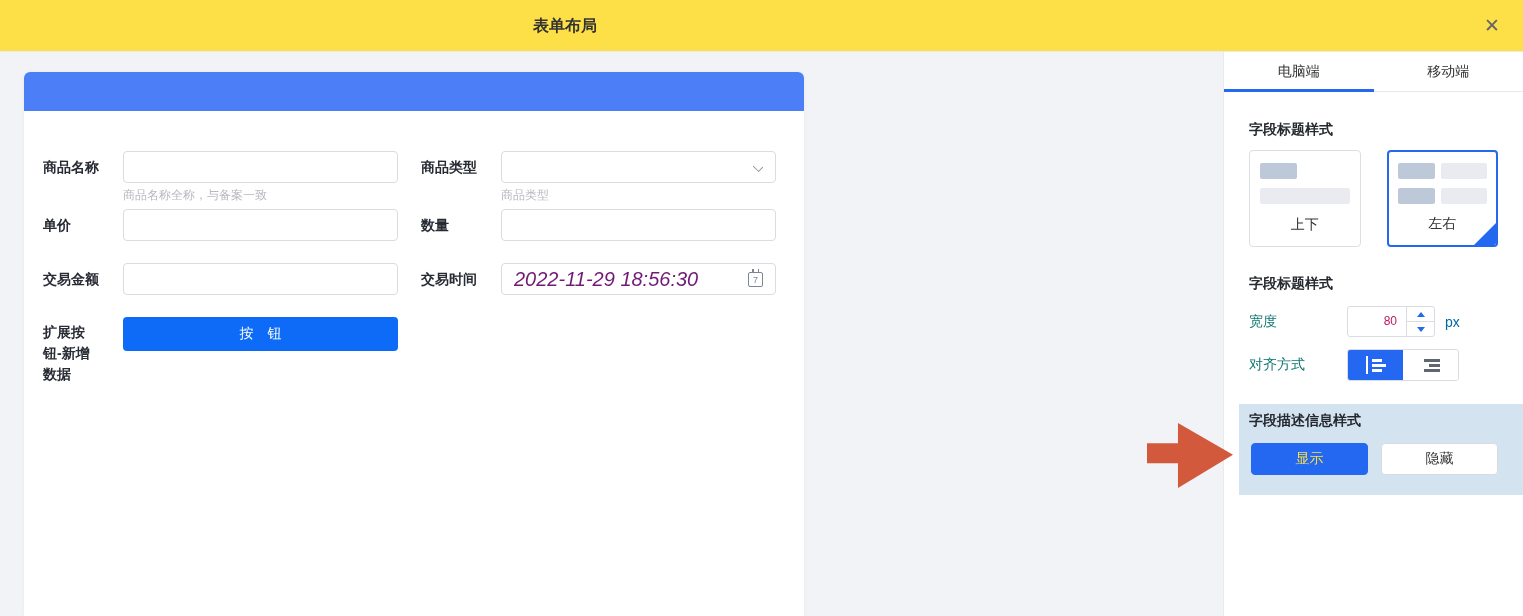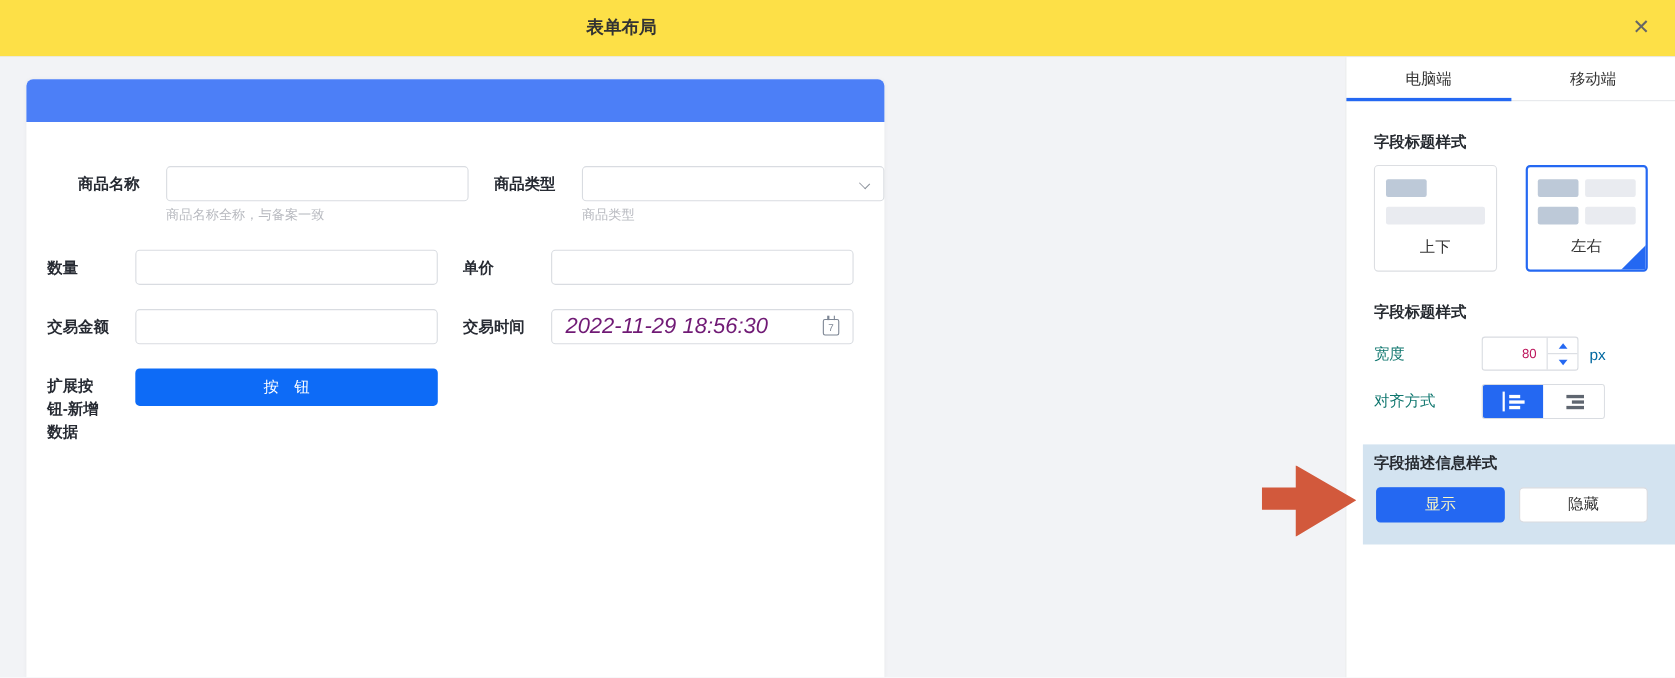--- a/index.html
+++ b/index.html
@@ -16,21 +16,21 @@
 
   
   .modal-body { position:relative; height:564px; background:#f2f3f6; }
 
   
   .form-card { position:absolute; left:24px; top:20px; width:780px; height:544px;
                background:#fff; border-radius:6px 6px 0 0; box-shadow:0 0 4px rgba(0,0,0,0.04); }
   .card-banner { height:39px; background:#4c7ff7; border-radius:6px 6px 0 0; }
   .form-grid { padding:40px 0 0 19px; }
   .form-row { display:flex; gap:23px; }
-  .form-row.r1 { margin-bottom:24px;justify-content:flex-end; }
+  .form-row.r1 { margin-bottom:6px; }
   .form-row.r2, .form-row.r3 { margin-bottom:22px; }
   .form-item { display:flex; width:355px; }
   .f-label { width:80px; font-size:14px; font-weight:600; color:#272b33; line-height:32px; }
   .f-label.multiline { line-height:21px; padding-top:5px; }
   .f-label.multiline span { display:inline-block; max-width:54px; }
   .f-control { width:275px; }
   .f-input { height:32px; background:#fff; border:1px solid #d9dce1; border-radius:4px; position:relative; }
   .f-helper { margin-top:4px; font-size:12px; color:#b7b9bf; line-height:16px; }
   .chevron { position:absolute; right:13px; top:11px; width:8px; height:8px; }
   .chevron::before { content:""; position:absolute; left:0; top:0; width:7px; height:7px;
@@ -91,21 +91,21 @@
   .icon-align-right b { position:absolute; right:0; height:2.5px; background:#5f6670; }
   .icon-align-right b:nth-of-type(1){ top:2px; width:16px; }
   .icon-align-right b:nth-of-type(2){ top:7px; width:11px; }
   .icon-align-right b:nth-of-type(3){ top:12px; width:16px; }
 
   .highlight-sec { margin:23px -25px 0 -10px; background:#d3e3f0; padding:8px 12px 20px 10px; }
   .highlight-sec .sec-title { font-weight:700; }
   .btn-pair { display:flex; gap:13px; margin-top:13px; }
   .pair-btn { width:117px; height:32px; border-radius:4px; font-size:14px; cursor:pointer;
               font-family:inherit; background:#fff; border:1px solid #d9dbe0; color:#333; }
-  .pair-btn.active { background:#2468f2; border:1px solid #2468f2; color:#fef9c3; }
+  .pair-btn.active { background:#2468f2; border:1px solid #2468f2; color:#fde047; }
   .highlight-sec .btn-pair { margin-left:2px; }
 
   .sec4 { margin-top:10px; }
   .sec4-title-row { display:flex; align-items:center; gap:6px; }
   .help-icon { width:15px; height:15px; border-radius:50%; background:#2468f2; color:#fff;
                font-size:10px; font-weight:700; text-align:center; line-height:15px; cursor:pointer; }
   .sec4 .btn-pair { margin-top:12px; margin-left:2px; }
 
   
   .anno-arrow { position:absolute; left:1147px; top:371px; width:86px; height:65px; background:#d2593c;
@@ -141,27 +141,27 @@
               <div class="f-input">
                 <span class="chevron"></span>
               </div>
               <div class="f-helper">商品类型</div>
             </div>
           </div>
         </div>
 
         <div class="form-row r2">
           <div class="form-item">
+            <div class="f-label">单价</div>
+            <div class="f-control">
+                <div class="f-input"></div>
+              </div>
+          </div>
+          <div class="form-item">
             <div class="f-label">数量</div>
-            <div class="f-control">
-                <div class="f-input"></div>
-              </div>
-          </div>
-          <div class="form-item">
-            <div class="f-label">单价</div>
             <div class="f-control">
                 <div class="f-input"></div>
               </div>
           </div>
         </div>
 
         <div class="form-row r3">
           <div class="form-item">
             <div class="f-label">交易金额</div>
             <div class="f-control">

